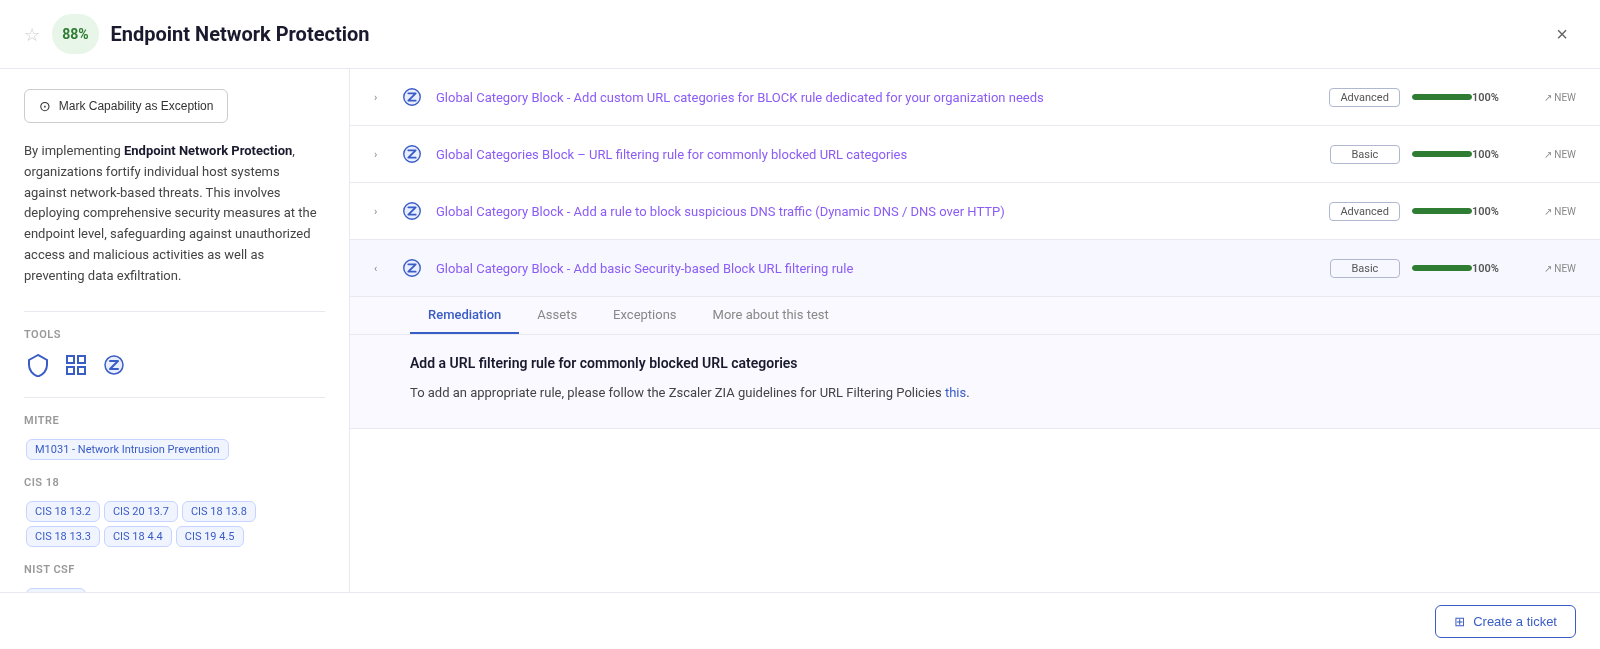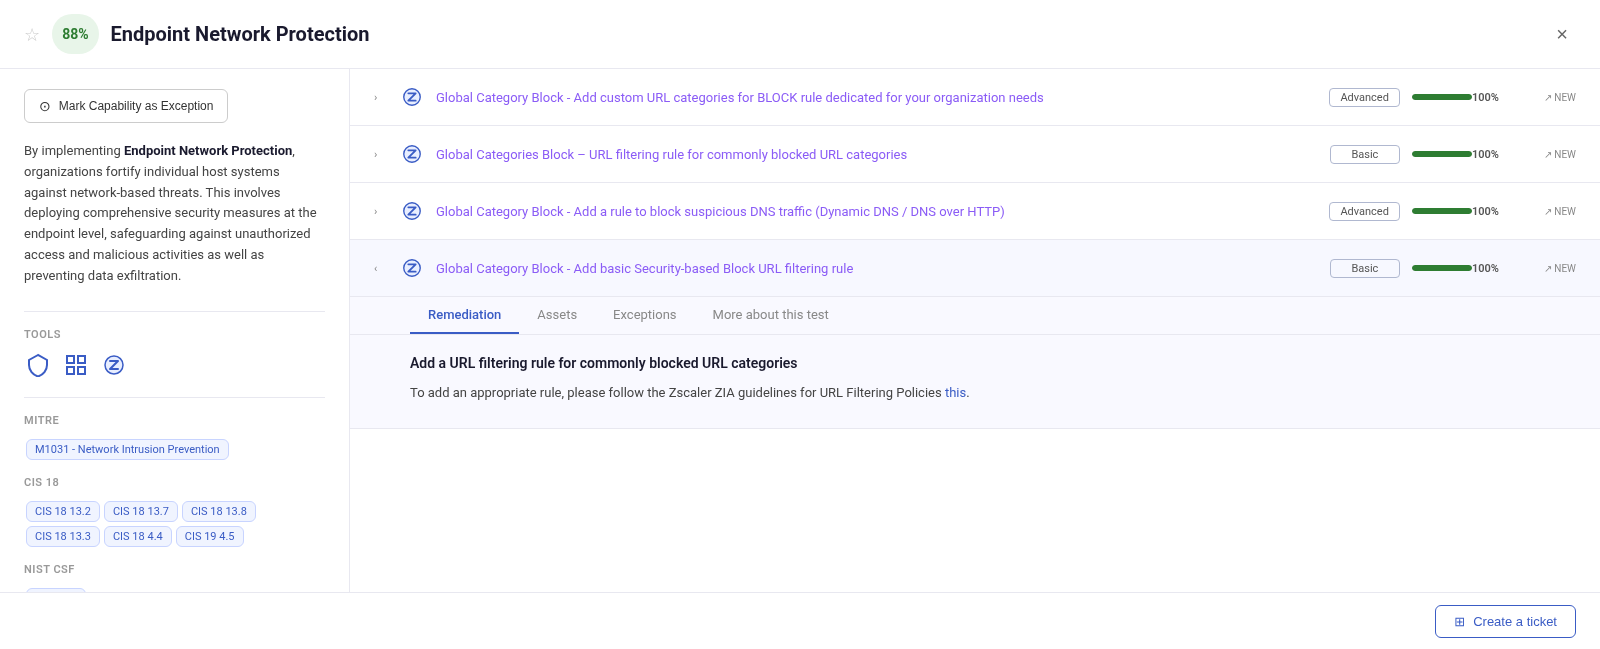--- a/index.html
+++ b/index.html
@@ -129,21 +129,21 @@
       <hr class="sidebar-divider">
 
       <div class="section-label">MITRE</div>
       <div class="tag-group">
         <span class="tag">M1031 - Network Intrusion Prevention</span>
       </div>
 
       <div class="section-label">CIS 18</div>
       <div class="tag-group">
         <span class="tag">CIS 18 13.2</span>
-        <span class="tag">CIS 18 13.7</span>
+        <span class="tag">CIS 20 13.7</span>
         <span class="tag">CIS 18 13.8</span>
         <span class="tag">CIS 18 13.3</span>
         <span class="tag">CIS 18 4.4</span>
         <span class="tag">CIS 19 4.5</span>
       </div>
 
       <div class="section-label">NIST CSF</div>
       <div class="tag-group">
         <span class="tag">DE.CM-1</span>
       </div>

